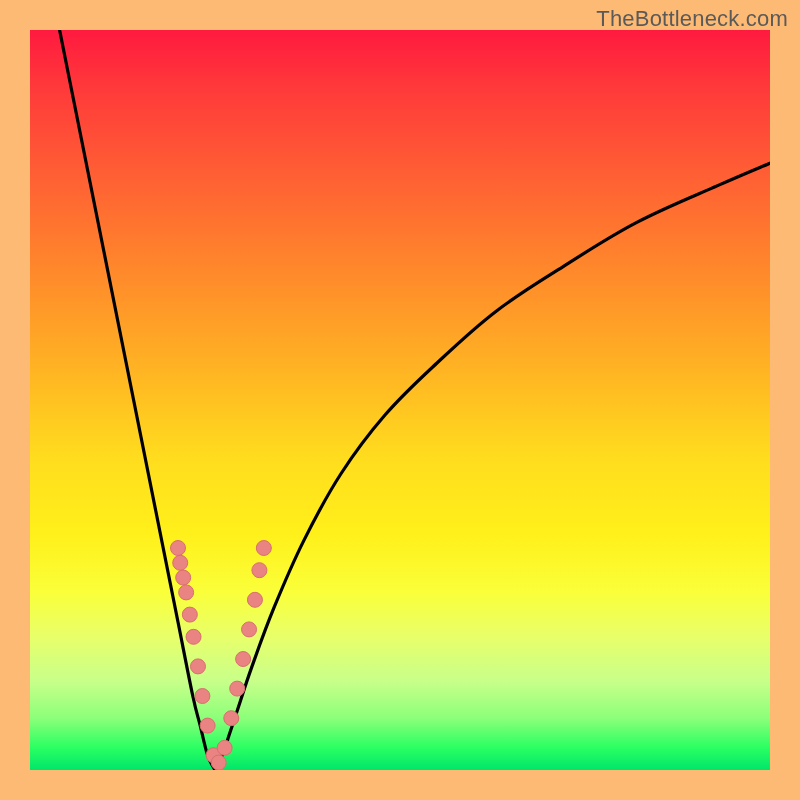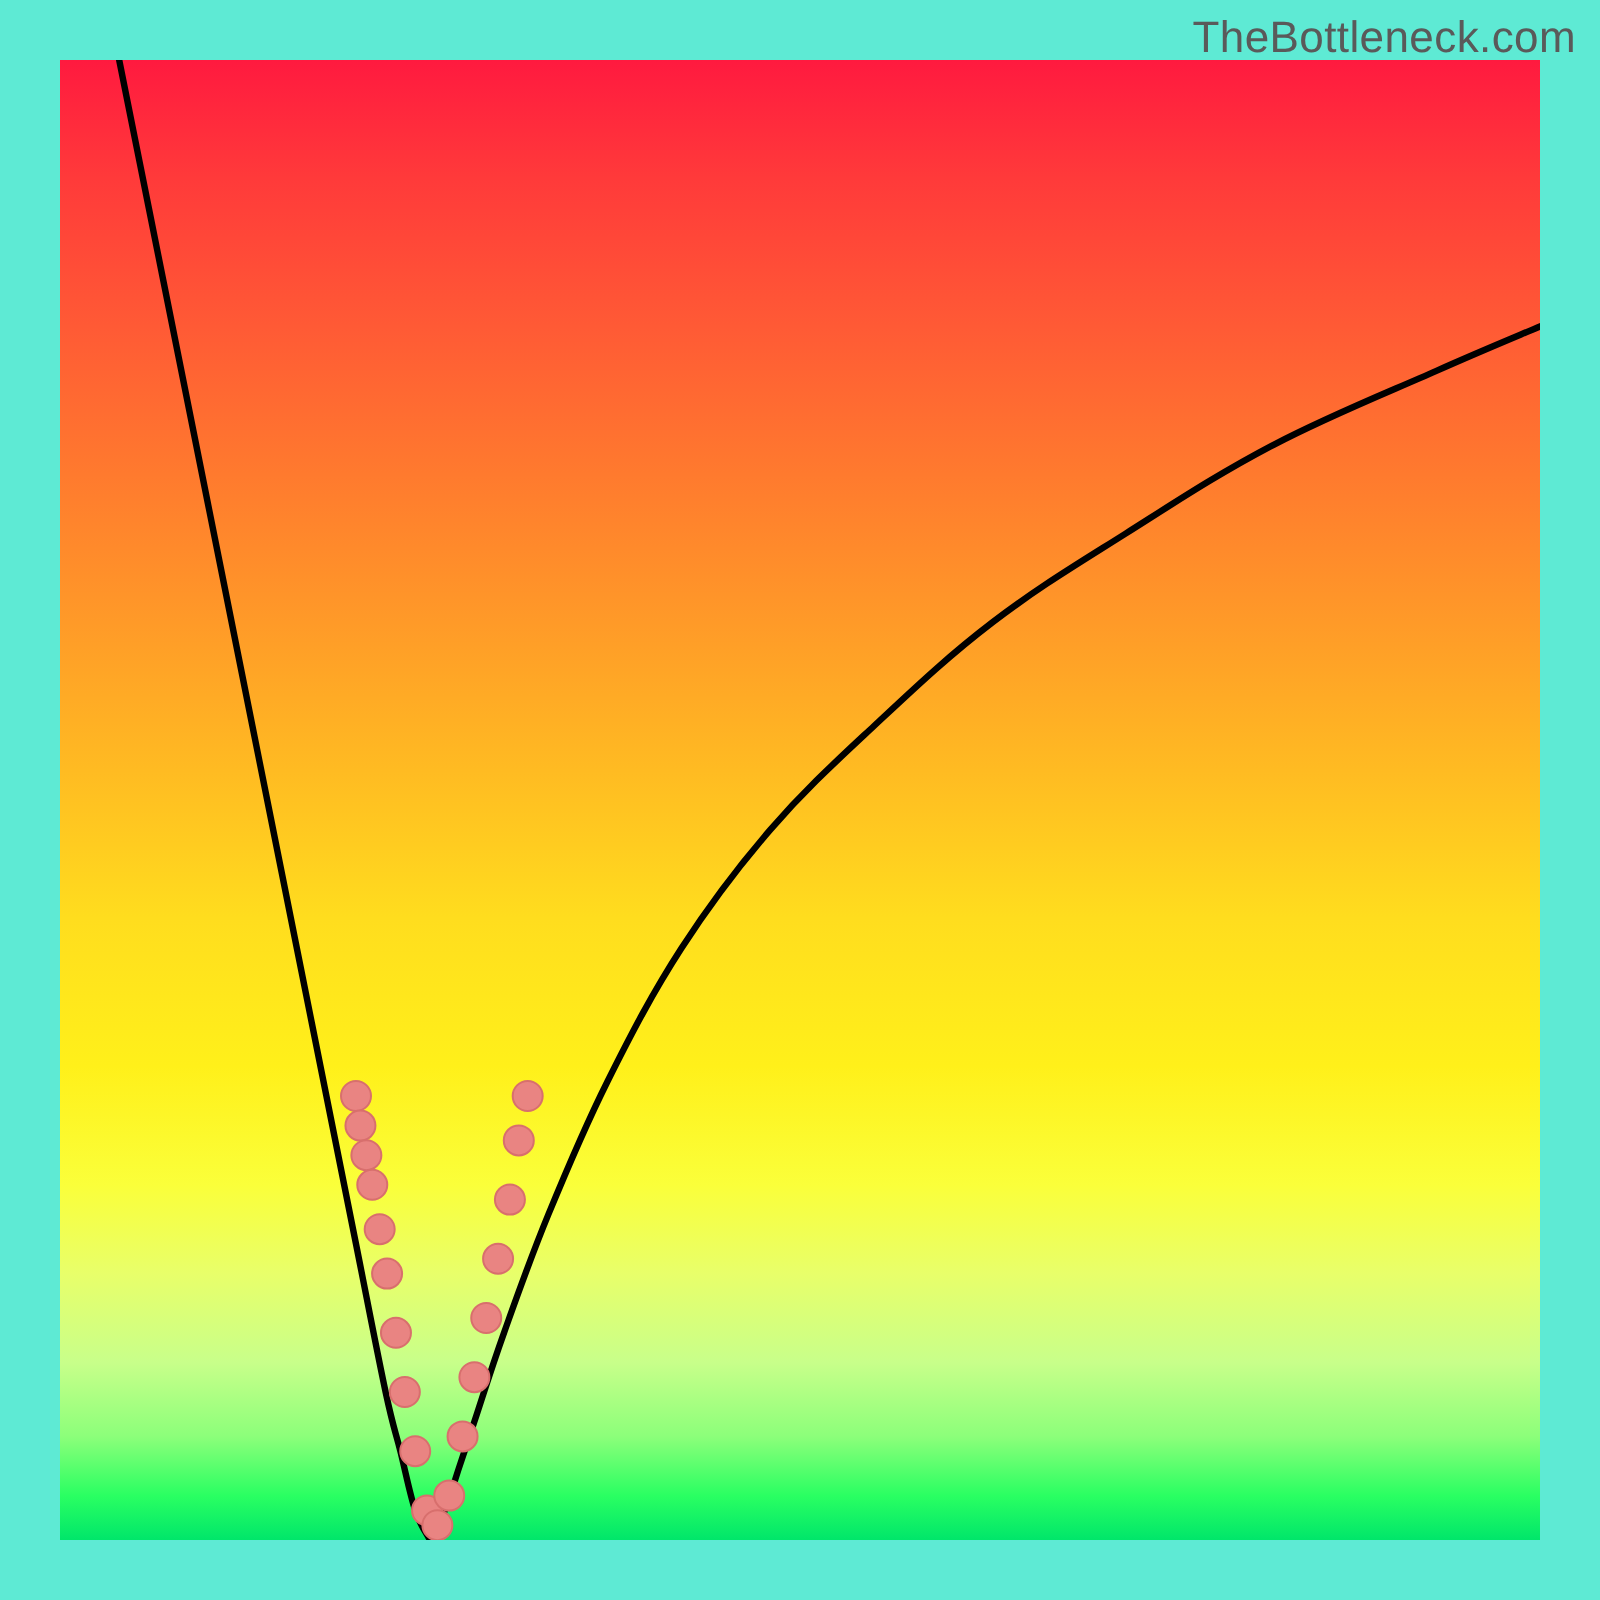--- a/index.html
+++ b/index.html
@@ -7,21 +7,21 @@
     padding: 0;
     width: 800px;
     height: 800px;
     overflow: hidden;
     background: #000;
     font-family: Arial, Helvetica, sans-serif;
   }
   .frame {
     position: absolute;
     inset: 0;
-    background: #5eead4;
+    background: #fdba74;
   }
   .plot-area {
     position: absolute;
     left: 30px;
     top: 30px;
     width: 740px;
     height: 740px;
     overflow: hidden;
   }
   .gradient-bg {

